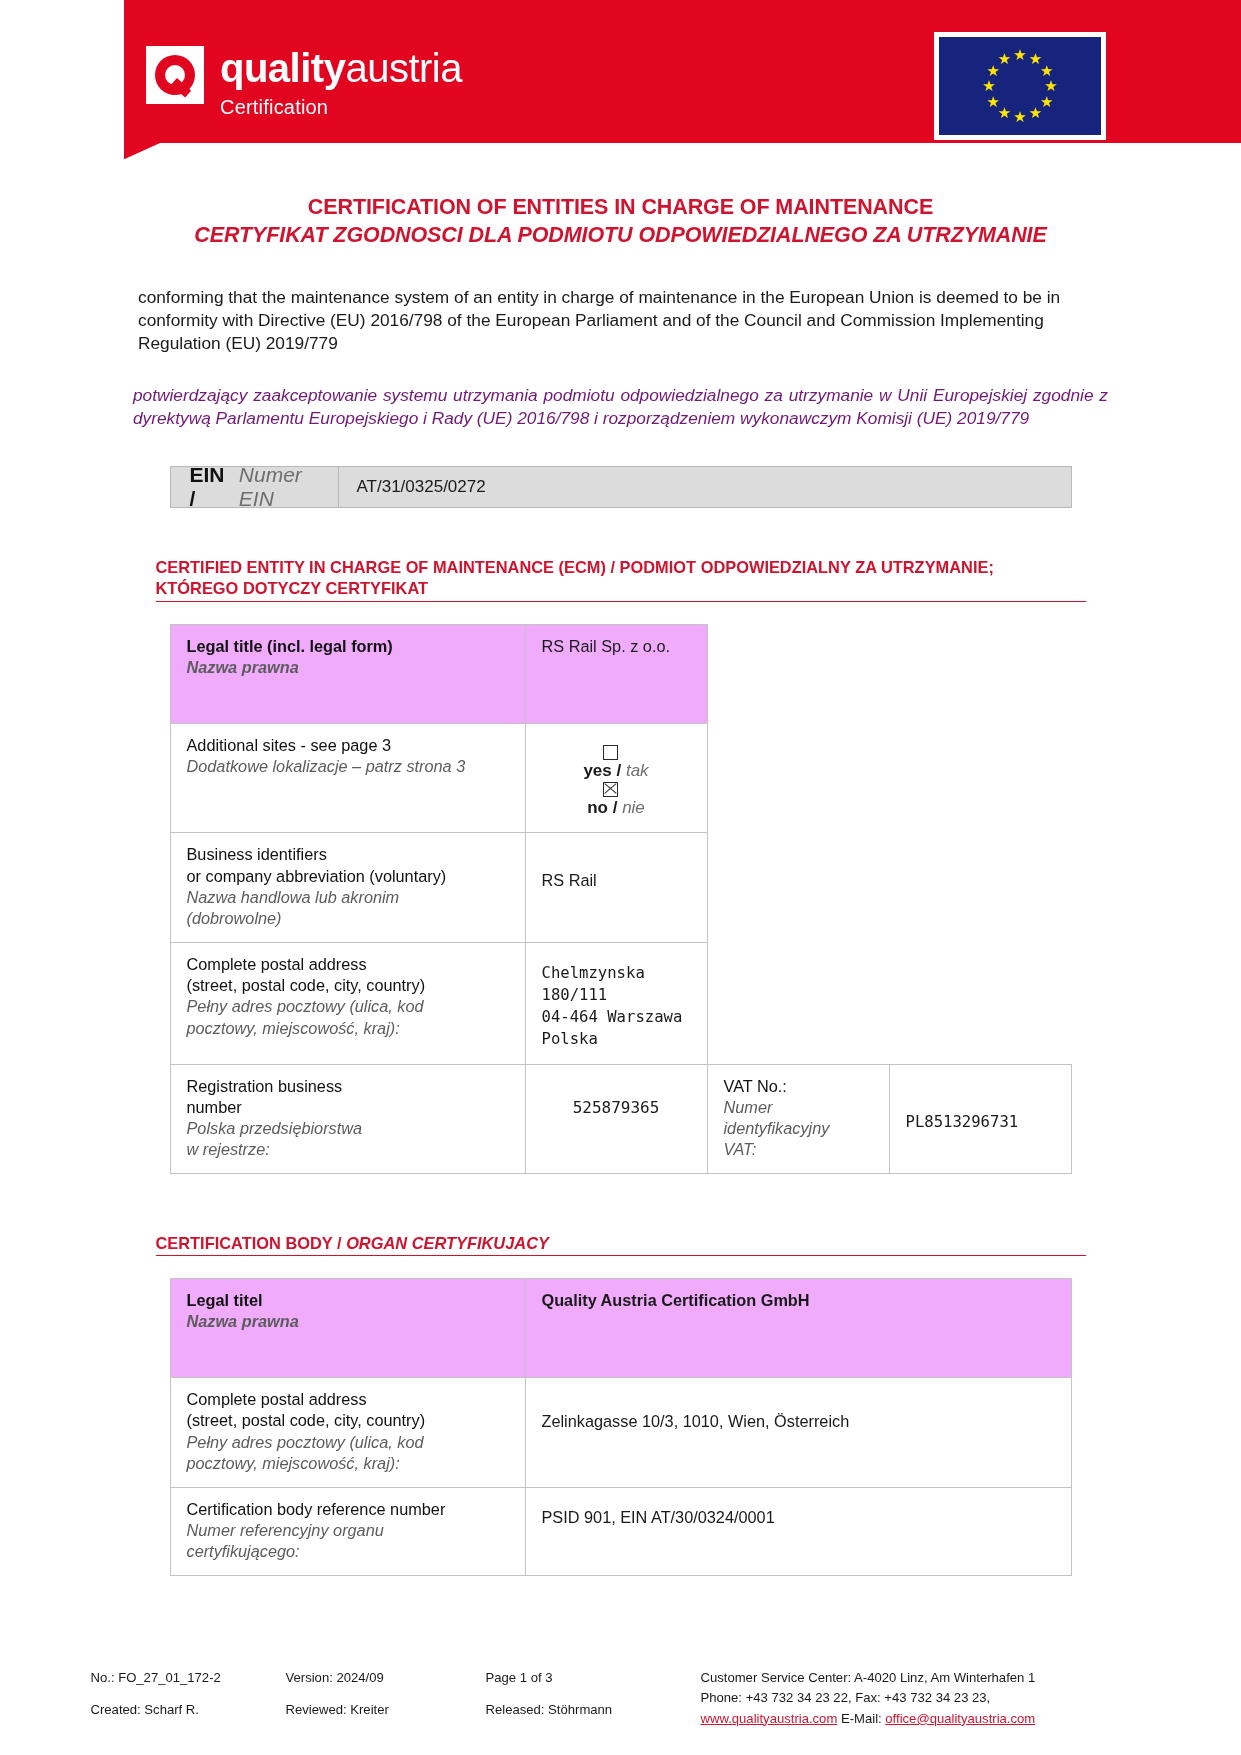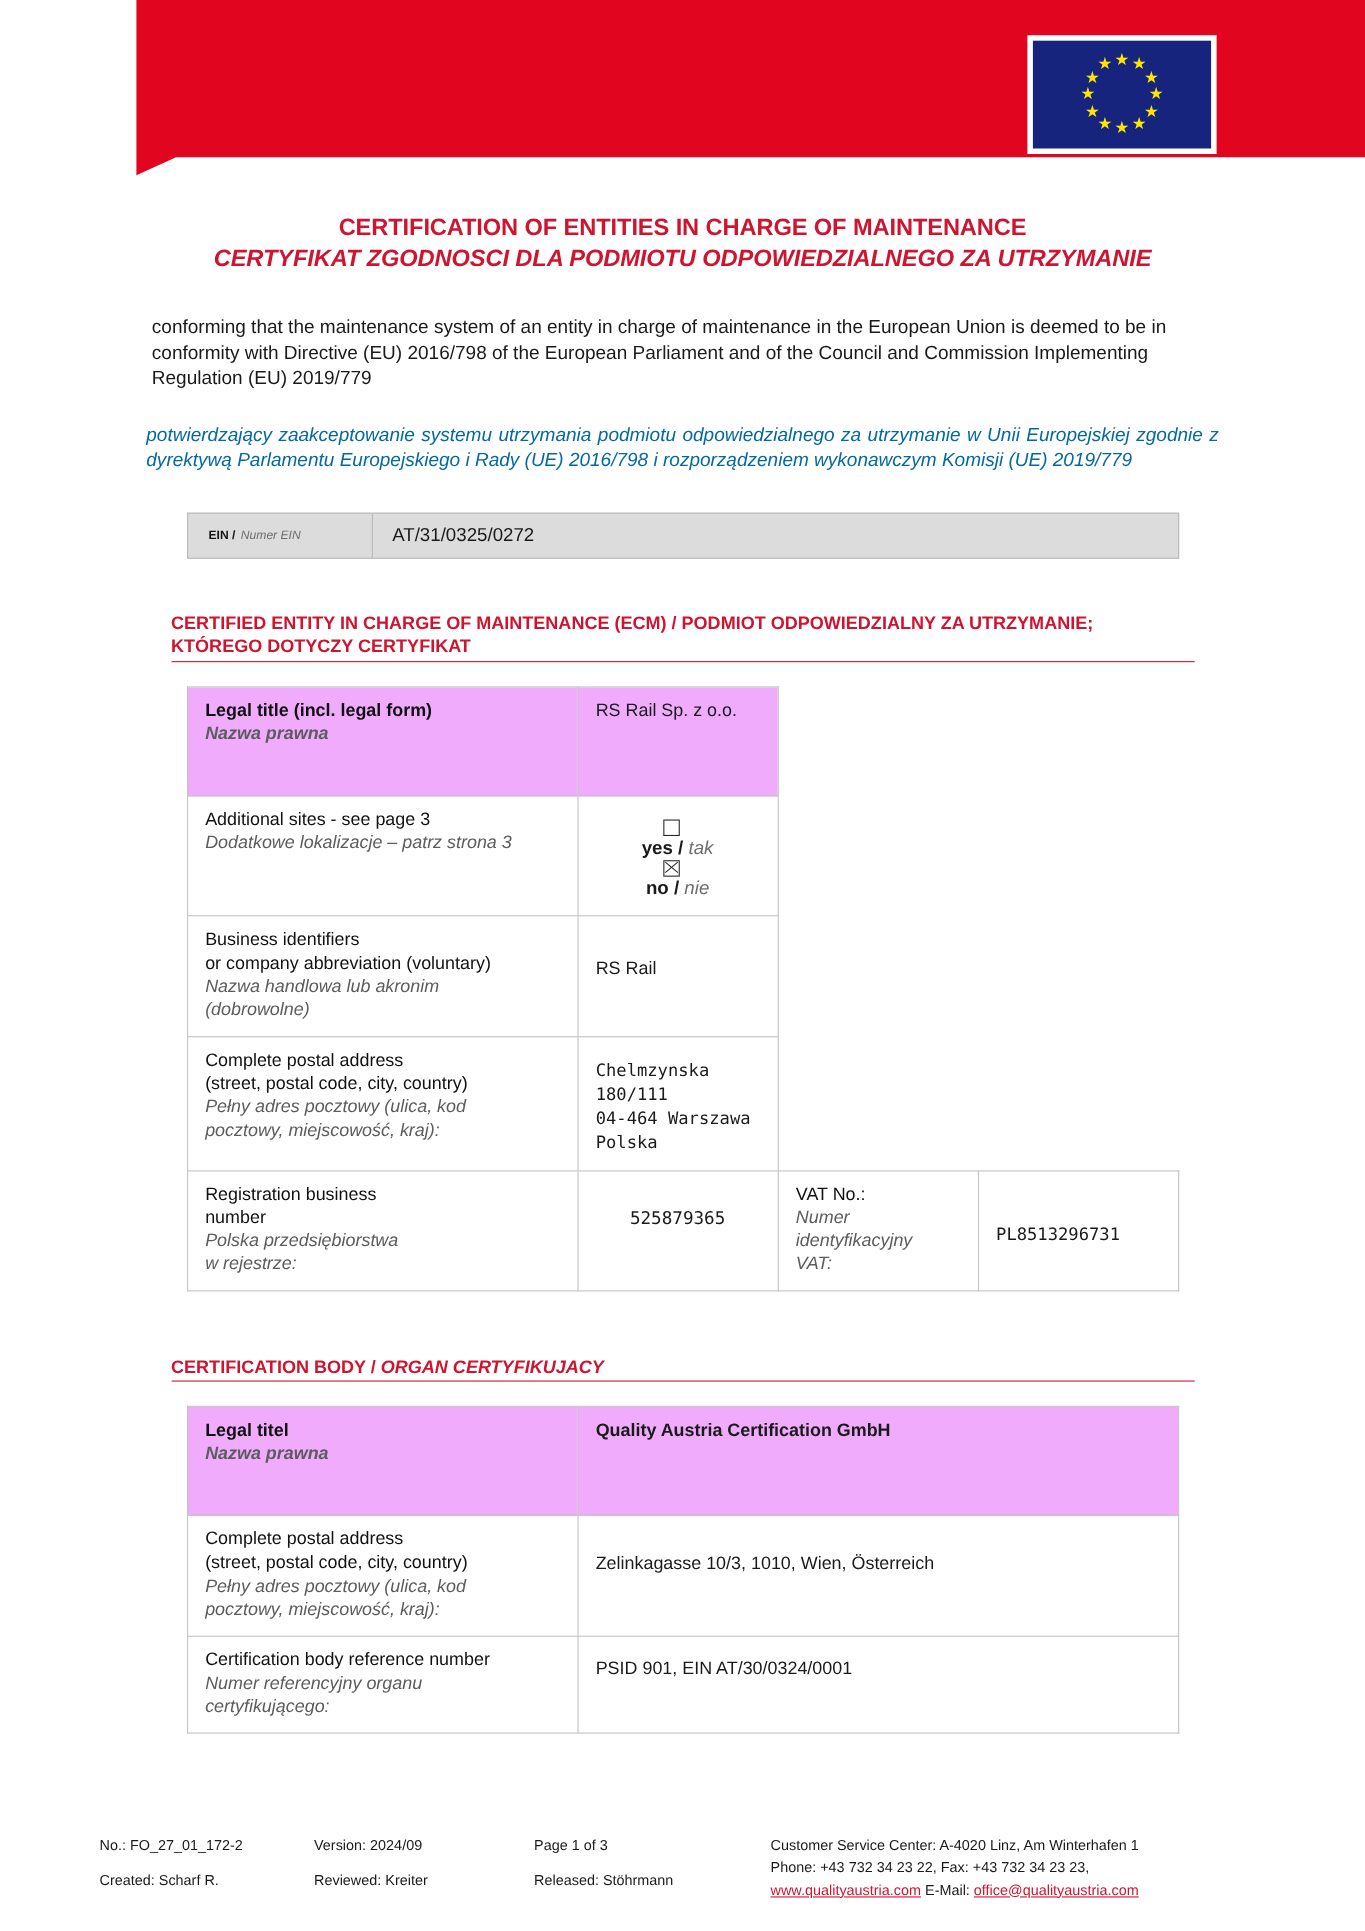--- a/index.html
+++ b/index.html
@@ -152,40 +152,40 @@
     width: 975px;
     font-size: 17.3px;
     line-height: 1.32;
     color: #1a1a1a;
   }
   .para-en { margin-top: 38px; padding-left: 10px; }
   .para-pl {
     margin-top: 30px;
     padding-left: 10px;
     font-style: italic;
-    color: #0369a1;
+    color: #701a75;
     text-align: justify;
     padding-right: 10px;
   }
 
   
   .ein-row {
     margin: 36px auto 0 auto;
     width: 902px;
     display: flex;
     border: 1px solid #b9b9b9;
     background: #dcdcdc;
     box-sizing: border-box;
     height: 42px;
     align-items: center;
   }
   .ein-label {
     width: 168px;
     padding-left: 19px;
-    font-size: 11px;
+    font-size: 21px;
     box-sizing: border-box;
     border-right: 1px solid #b9b9b9;
     height: 100%;
     display: flex;
     align-items: center;
     gap: 5px;
   }
   .ein-label b { font-weight: 700; color: #111; }
   .ein-label i { color: #6e6e6e; font-style: italic; }
   .ein-value {
@@ -317,20 +317,33 @@
   .fcol-4 { flex: 1; text-align: left; }
   .flink { color: #cf1430; text-decoration: underline; }
 </style>
 </head>
 <body>
 
 <div class="header">
   <div class="header-red"></div>
   <div class="header-white-left"></div>
 
+  <div class="logo-block">
+    <div class="logo-mark">
+      <div class="ring"></div>
+      <div class="hole"></div>
+      <div class="tail"></div>
+    </div>
+    <div class="logo-text">
+      <div class="logo-title">
+        <b>quality</b><span>austria</span>
+      </div>
+      <div class="logo-sub">Certification</div>
+    </div>
+  </div>
 
   <div class="eu-flag">
     <div class="eu-flag-inner" id="eu-stars">
         <div class="eu-star" style="left: 81px; top: 18px;">★</div>
         <div class="eu-star" style="left: 96.5px; top: 22.1532px;">★</div>
         <div class="eu-star" style="left: 107.847px; top: 33.5px;">★</div>
         <div class="eu-star" style="left: 112px; top: 49px;">★</div>
         <div class="eu-star" style="left: 107.847px; top: 64.5px;">★</div>
         <div class="eu-star" style="left: 96.5px; top: 75.8468px;">★</div>
         <div class="eu-star" style="left: 81px; top: 80px;">★</div>

